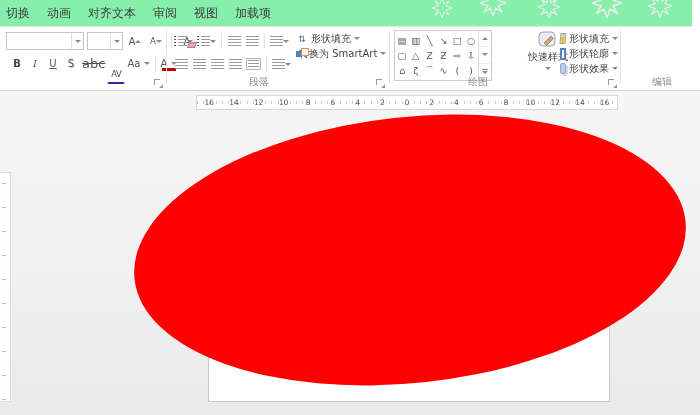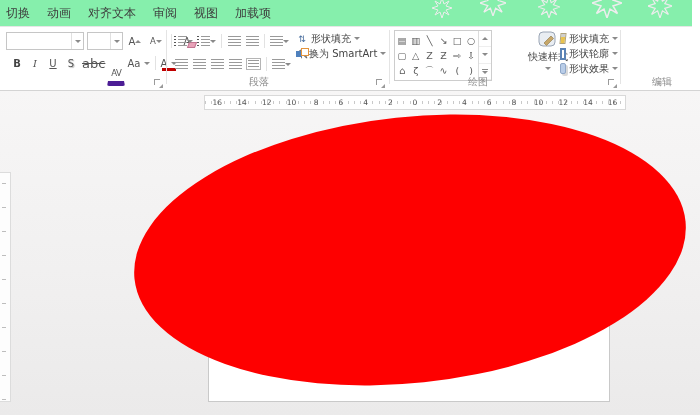--- a/index.html
+++ b/index.html
@@ -36,21 +36,21 @@
   .combo{position:relative;height:16px;border:1px solid #c6c6c6;background:#fff;display:flex;align-items:center;justify-content:flex-end;}
   .combo .cbtn{width:11px;height:100%;display:flex;align-items:center;justify-content:center;border-left:1px solid #e0e0e0;}
   
   .fg-r1{position:absolute;left:0;top:5px;height:18px;display:flex;align-items:center;gap:3px;}
   .fg-r2{position:absolute;left:2px;top:27px;height:18px;display:flex;align-items:center;}
   .b-bold{font-weight:bold;color:#444;}
   .b-italic{font-style:italic;font-family:"DejaVu Serif",serif;}
   .b-under{text-decoration:underline;}
   .b-shadow{text-shadow:1px 1px 1px #bbb;}
   .b-strike{text-decoration:line-through;font-size:13px;}
-  .b-av{font-size:8.5px;letter-spacing:-0.5px;border-bottom:5px solid #4c1d95;margin-top:23px;}
+  .b-av{font-size:8.5px;letter-spacing:-0.5px;border-bottom:2px solid #4c1d95;margin-top:23px;}
   .b-color{position:relative;}
   .b-color i{position:absolute;left:2px;right:2px;bottom:0;height:3px;background:#c00000;}
   .eraser{position:relative;}
   .eraser i{position:absolute;right:-1px;bottom:1px;width:6px;height:4px;background:#e8a2b8;border:1px solid #c27792;transform:skewX(-20deg);}
   
   .li{width:13px;height:10px;background:repeating-linear-gradient(to bottom,#9a9a9a 0 1px,transparent 1px 3px);display:inline-block;}
   .li-dot{width:13px;height:10px;display:inline-block;
     background:repeating-linear-gradient(to bottom,#9a9a9a 0 1px,transparent 1px 3px) 4px 0/9px 10px no-repeat,
                repeating-linear-gradient(to bottom,#555 0 1px,transparent 1px 3px) 0 0/2px 10px no-repeat;}
   .li-box{border:1px solid #b5b5b5;padding:1px;width:11px;height:8px;background:repeating-linear-gradient(to bottom,#9a9a9a 0 1px,transparent 1px 3px) content-box;display:inline-block;}
@@ -85,21 +85,21 @@
   .i-outline{width:9px;height:8px;border:2px solid #5b83b5;background:#fff;box-sizing:content-box;}
   .i-effects{width:10px;height:9px;background:#b9cde8;border:1px solid #8fa7c8;border-radius:2px;box-shadow:2px 2px 0 #d9d9d9;}
   
   .ed-col{position:absolute;left:0;top:4px;right:0;}
   .i-find{position:relative;width:12px;height:9px;}
   .i-find::before,.i-find::after{content:"";position:absolute;top:0;width:7px;height:8px;border-radius:45%;background:#44546a;}
   .i-find::before{left:0;} .i-find::after{right:0;}
   .i-replace{font-size:8px;color:#2b579a;font-weight:bold;letter-spacing:0;}
   
   .canvas{position:absolute;top:91px;left:0;right:0;bottom:0;background:linear-gradient(180deg,#f7f6f6 0%,#f1f0f0 55%,#ebeaea 100%);}
-  .hruler{position:absolute;left:204px;top:4px;width:420px;height:13px;background:#fff;border:1px solid #d9d9d9;display:flex;align-items:center;justify-content:space-between;}
+  .hruler{position:absolute;left:196px;top:4px;width:420px;height:13px;background:#fff;border:1px solid #d9d9d9;display:flex;align-items:center;justify-content:space-between;}
   .hruler::after{content:"";position:absolute;left:0;right:0;top:5px;height:3px;
      background:repeating-linear-gradient(to right,#c9c9c9 0 1px,transparent 1px 6.2px);}
   .rnum{flex:1;text-align:center;font-size:7.5px;color:#555;position:relative;z-index:1;background:transparent;line-height:13px;}
   .vruler{position:absolute;left:0;top:81px;width:10px;height:228px;background:#fdfdfd;border-right:1px solid #dcdcdc;border-top:1px solid #dcdcdc;border-bottom:1px solid #dcdcdc;
      background-image:repeating-linear-gradient(to bottom,#bdbdbd 0 1px,transparent 1px 24px);background-size:4px 100%;background-repeat:no-repeat;background-position:2px 10px;}
   .slide{position:absolute;left:208px;top:84px;width:400px;height:225px;background:#fff;border:1px solid #c9c9c9;}
   .ellipse{position:absolute;left:133px;top:26px;width:554px;height:266px;border-radius:50%;transform:rotate(-6deg);background:#fe0000;}
 </style>
 </head>
 <body>

